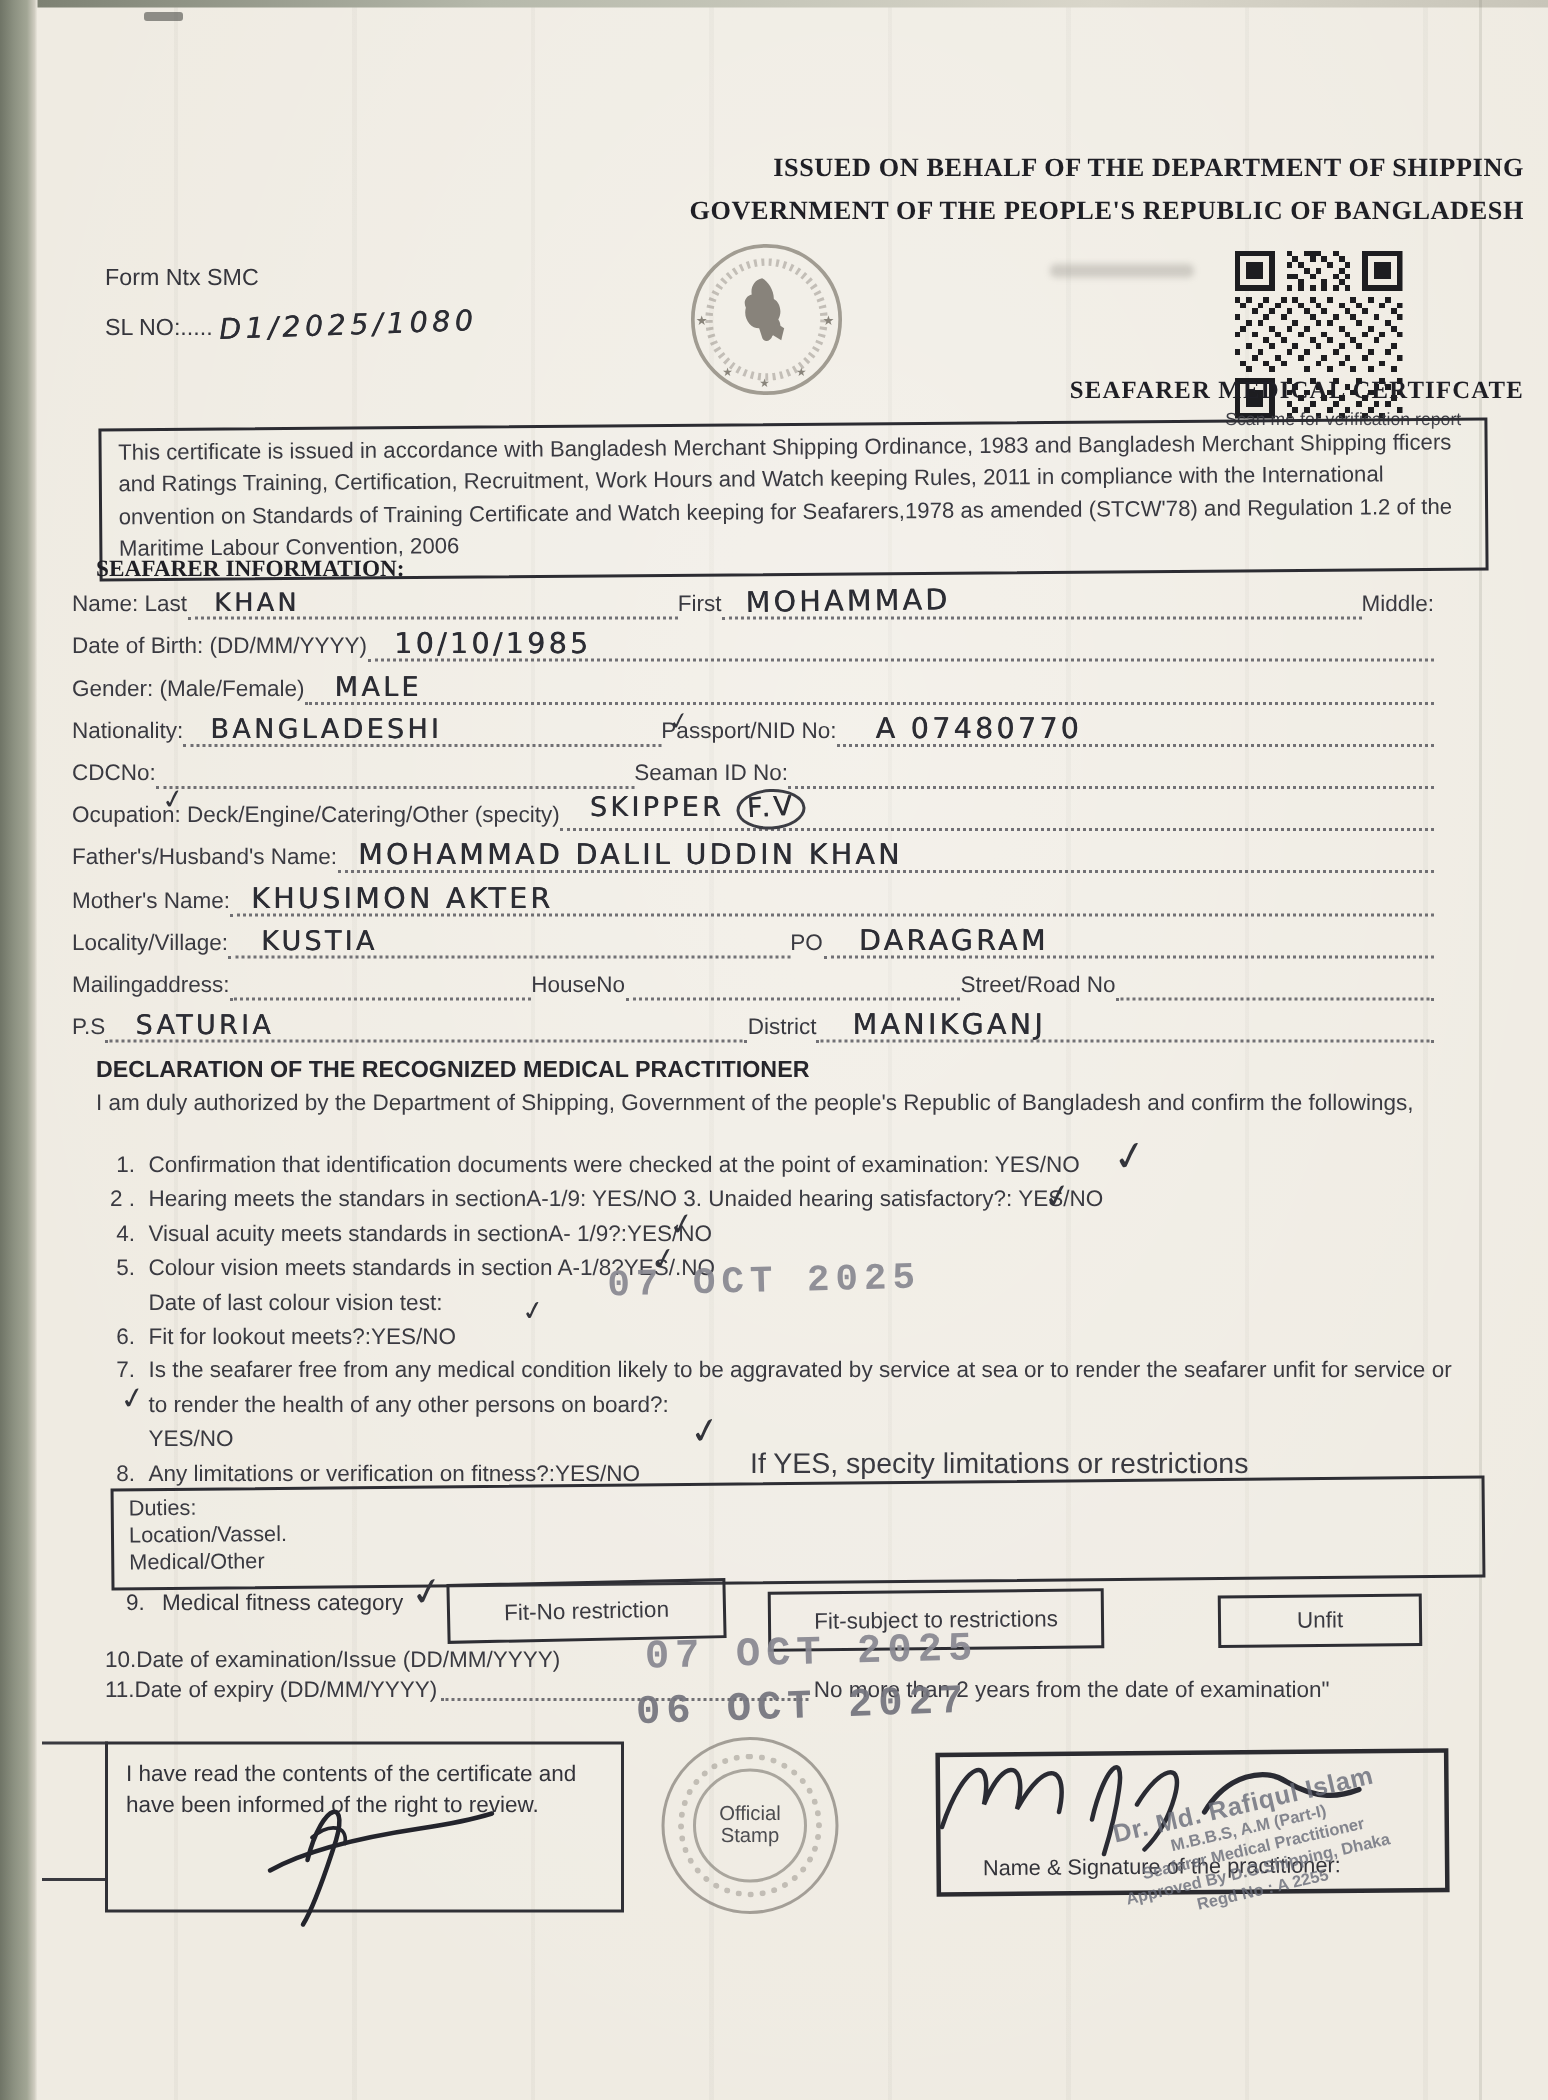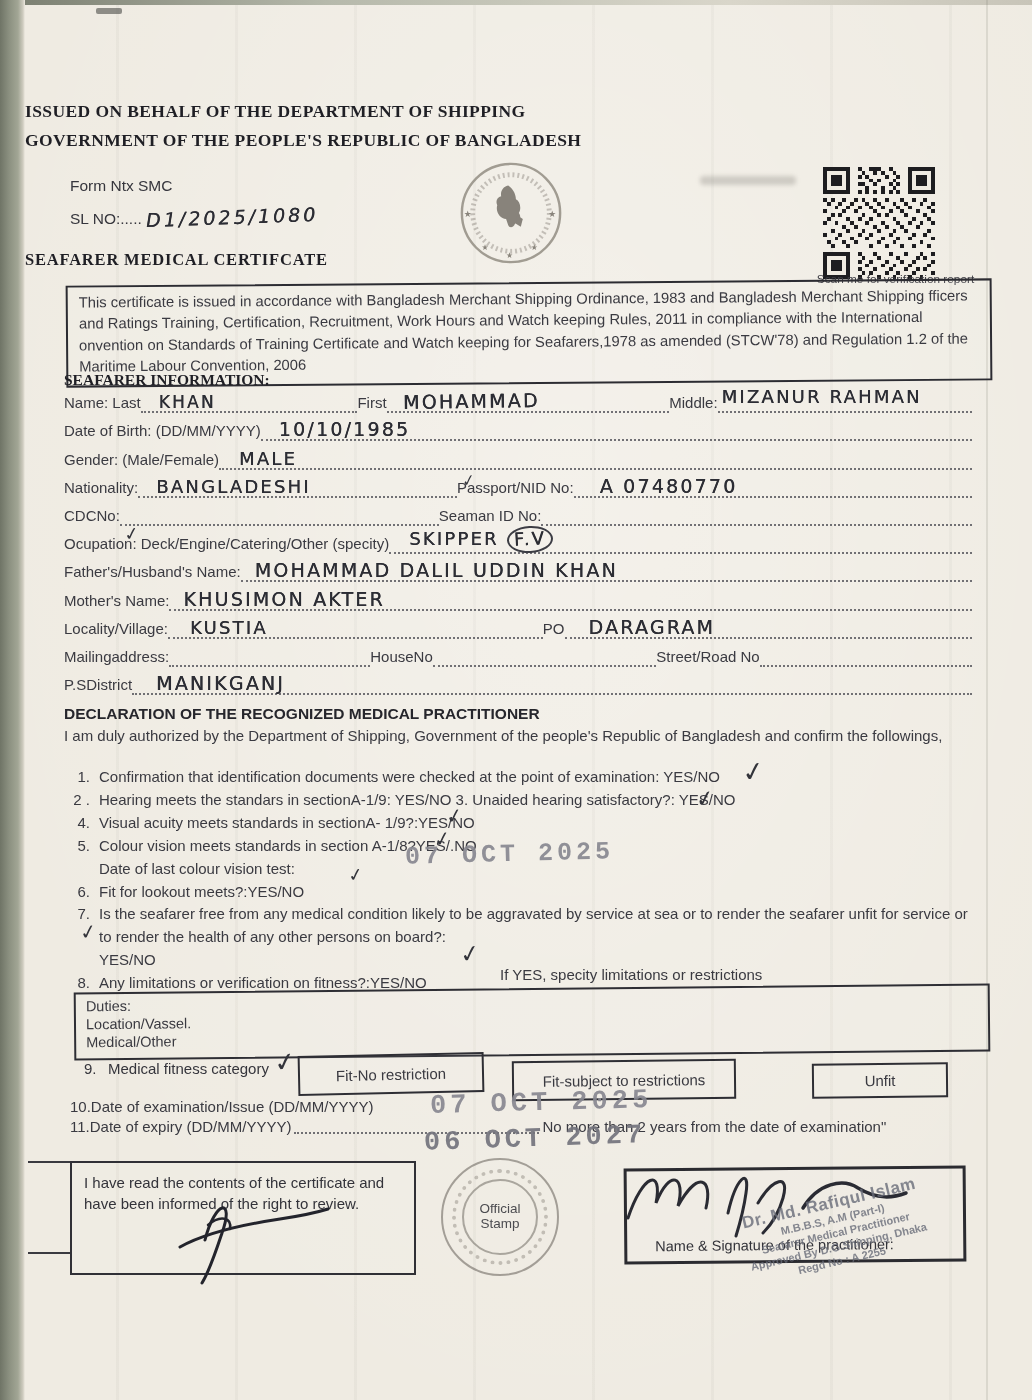--- a/index.html
+++ b/index.html
@@ -11,54 +11,54 @@
       #efebe2;
     color:#35353c;}
   .edge-left{position:absolute;left:0;top:0;bottom:0;width:25px;
     background:linear-gradient(90deg,#6f7466 0,#8b9080 9px,#a2a695 18px,#cfccc0 23px,rgba(239,235,226,0) 25px)}
   .topline{position:absolute;left:25px;right:0;top:0;height:5px;
     background:linear-gradient(90deg,#7d8173,#b6b9ab 30%,#d9d6ca 70%,#c8c5b9)}
   .fold{position:absolute;left:986px;top:0;bottom:0;width:2px;background:rgba(115,110,100,.16)}
   .speck{position:absolute;left:96px;top:8px;width:26px;height:6px;background:rgba(60,62,58,.55);border-radius:2px}
   .smudge{position:absolute;left:700px;top:176px;width:96px;height:9px;background:rgba(125,122,115,.30);filter:blur(2px);border-radius:4px}
 
-  .ctr{position:absolute;left:25px;width:980px;text-align:left}
+  .ctr{position:absolute;left:36px;width:980px;text-align:right}
   .serifb{font-family:"Liberation Serif",serif;font-weight:700;color:#1f1f25}
   .hdr1{top:101px;font-size:17.5px;letter-spacing:.4px}
   .hdr2{top:130px;font-size:17.5px;letter-spacing:.4px}
   .title{top:250px;font-size:16.5px;letter-spacing:.8px}
 
   .form-code{position:absolute;left:70px;top:177px;font-size:15.5px;color:#36363d}
   .slrow{position:absolute;left:70px;top:206px;font-size:15.5px;color:#36363d}
   .hw{font-family:"DejaVu Sans",sans-serif;font-size:18px;letter-spacing:2.2px;color:#2c2d34;white-space:nowrap;text-shadow:.3px 0 0 #2c2d34}
   .slv{display:inline-block;font-size:19px;font-style:italic;letter-spacing:3px;transform:rotate(-2deg);margin-left:4px}
 
   .seal{position:absolute;left:452px;top:158px;opacity:.8}
   .qr{position:absolute;left:823px;top:167px}
   .qrcap{position:absolute;left:788px;top:272px;width:215px;font-size:11.8px;color:#3c3c43;text-align:center}
 
   .notice{position:absolute;left:66px;top:282px;width:900px;border:2px solid #2c2c32;
     padding:5px 11px 7px;font-size:14.8px;line-height:1.45;color:#3a3a41;transform:rotate(-.45deg);background:rgba(255,255,255,.06)}
 
   .info-h{position:absolute;left:64px;top:371px;font-size:15.5px}
-  .info{position:absolute;left:64px;top:385px;width:908px}
+  .info{position:absolute;left:48px;top:385px;width:908px}
   .row{display:flex;align-items:flex-end;height:28.2px;font-size:15px;color:#3a3a41}
   .lb{white-space:nowrap;padding-bottom:2px}
   .fl{flex:1;border-bottom:2px dotted rgba(70,70,78,.75);position:relative;height:100%}
   .fl .hw{position:absolute;bottom:-1px;left:12px}
   .oval{border:2px solid #3c3d44;border-radius:50%;padding:0 5px 2px;display:inline-block;transform:rotate(-3deg)}
   .ck{position:absolute;font-family:"DejaVu Sans",sans-serif;font-size:24px;font-weight:700;color:#33343b;transform:rotate(-10deg);line-height:1}
 
   .decl-h{position:absolute;left:64px;top:705px;font-size:15.5px;font-weight:700;color:#26262c}
   .decl-intro{position:absolute;left:64px;top:726px;width:905px;font-size:15px;line-height:1.35;color:#3a3a41}
   .items{position:absolute;left:64px;top:766px;width:908px;font-size:15px;color:#3a3a41}
   .item{display:flex;gap:9px;line-height:22.9px}
   .inum{width:26px;text-align:right;flex:none}
   .stp{position:absolute;font-family:"Liberation Mono",monospace;font-weight:700;font-size:25px;color:#888891;letter-spacing:4px;opacity:.92;transform:rotate(-1.5deg);white-space:nowrap}
-  .ifyes{position:absolute;left:500px;top:966px;font-size:15px;color:#3a3a41}
+  .ifyes{position:absolute;left:500px;top:966px;font-size:19px;color:#3a3a41}
   .duties{position:absolute;left:74px;top:988px;width:892px;height:58px;border:2px solid #2e2e34;transform:rotate(-.55deg);padding:3px 10px;font-size:14.5px;line-height:18px;color:#3a3a41;background:rgba(255,255,255,.05)}
   .fitnum{position:absolute;left:84px;top:1060px;font-size:15px}
   .fitlabel{position:absolute;left:108px;top:1060px;font-size:15px}
   .fbx{position:absolute;border:2px solid #2e2e34;text-align:center;font-size:15px;color:#3a3a41;display:flex;align-items:center;justify-content:center;background:rgba(255,255,255,.05)}
   .r10{position:absolute;left:70px;top:1098px;font-size:15px;color:#3a3a41}
   .r11{position:absolute;left:70px;top:1118px;font-size:15px;color:#3a3a41;display:flex;}
   .dotsrun{width:245px;border-bottom:2px dotted rgba(70,70,78,.75);height:14px;margin:0 3px}
   .ext{position:absolute;height:2px;background:#3a3a40}
   .fbox-l{position:absolute;left:70px;top:1161px;width:318px;height:92px;border:2px solid #303036;padding:9px 12px;font-size:15px;line-height:1.4;color:#33333a;background:rgba(255,255,255,.05)}
   .ostamp{position:absolute;left:441px;top:1158px;width:114px;height:114px;border:2px solid rgba(100,95,88,.55);border-radius:50%;
@@ -124,23 +124,20 @@
     <div class="row">
       <span class="lb">Name: Last</span>
       <span class="fl" style="flex:1.15">
           <span class="hw" style="left:18px;font-size:17px">KHAN</span>
         </span>
       <span class="lb">First</span>
       <span class="fl" style="flex:1.5">
           <span class="hw" style="left:16px;font-size:19px;transform:rotate(-.8deg)">MOHAMMAD</span>
         </span>
       <span class="lb">Middle:</span>
-      <span class="fl" style="flex:1.35">
-          <span class="hw" style="left:4px;bottom:4px">MIZANUR RAHMAN</span>
-        </span>
     </div>
     <div class="row">
       <span class="lb">Date of Birth: (DD/MM/YYYY)</span>
       <span class="fl">
           <span class="hw" style="left:18px;font-size:19px">10/10/1985</span>
         </span>
     </div>
     <div class="row">
       <span class="lb">Gender: (Male/Female)</span>
       <span class="fl">
@@ -194,20 +191,23 @@
     <div class="row">
       <span class="lb">Mailingaddress:</span>
       <span class="fl" style="flex:.9"></span>
       <span class="lb">HouseNo</span>
       <span class="fl" style="flex:1"></span>
       <span class="lb">Street/Road No</span>
       <span class="fl" style="flex:.95"></span>
     </div>
     <div class="row">
       <span class="lb">P.S</span>
+      <span class="fl" style="flex:1.3">
+          <span class="hw" style="left:20px">SATURIA</span>
+        </span>
       <span class="lb">District</span>
       <span class="fl" style="flex:1.25">
           <span class="hw" style="left:24px;font-size:19px">MANIKGANJ</span>
         </span>
     </div>
     <span class="ck" style="left:60px;top:140px;font-size:18px">✓</span>
     <span class="ck" style="left:398px;top:88px;font-size:16px">✓</span>
   </div>
 
   <div class="decl-h">DECLARATION OF THE RECOGNIZED MEDICAL PRACTITIONER</div>

